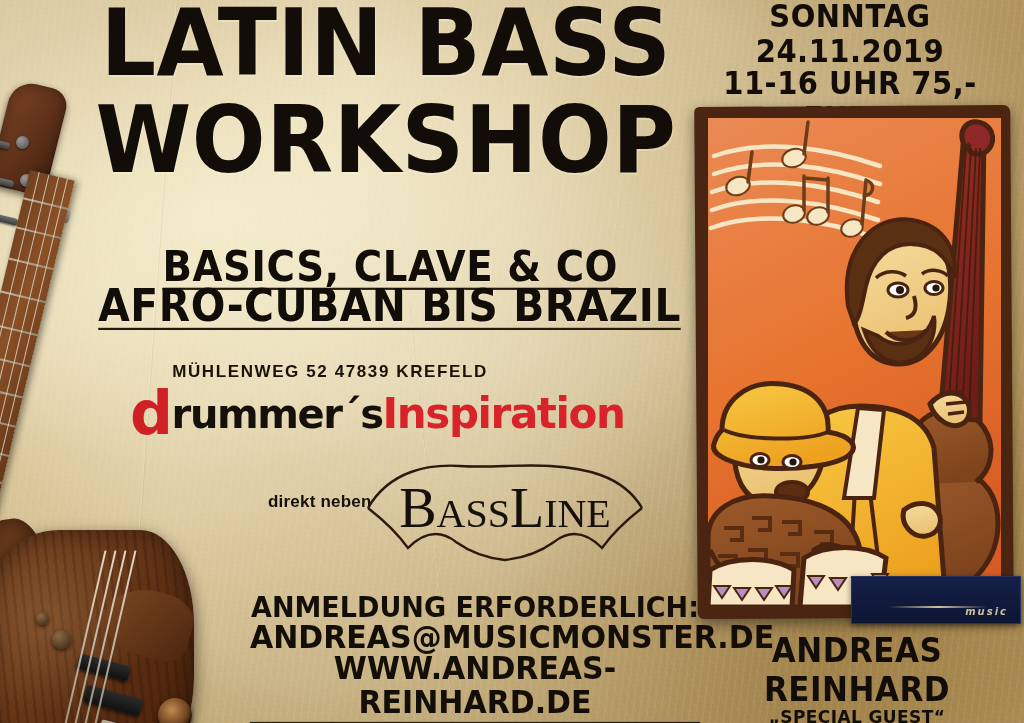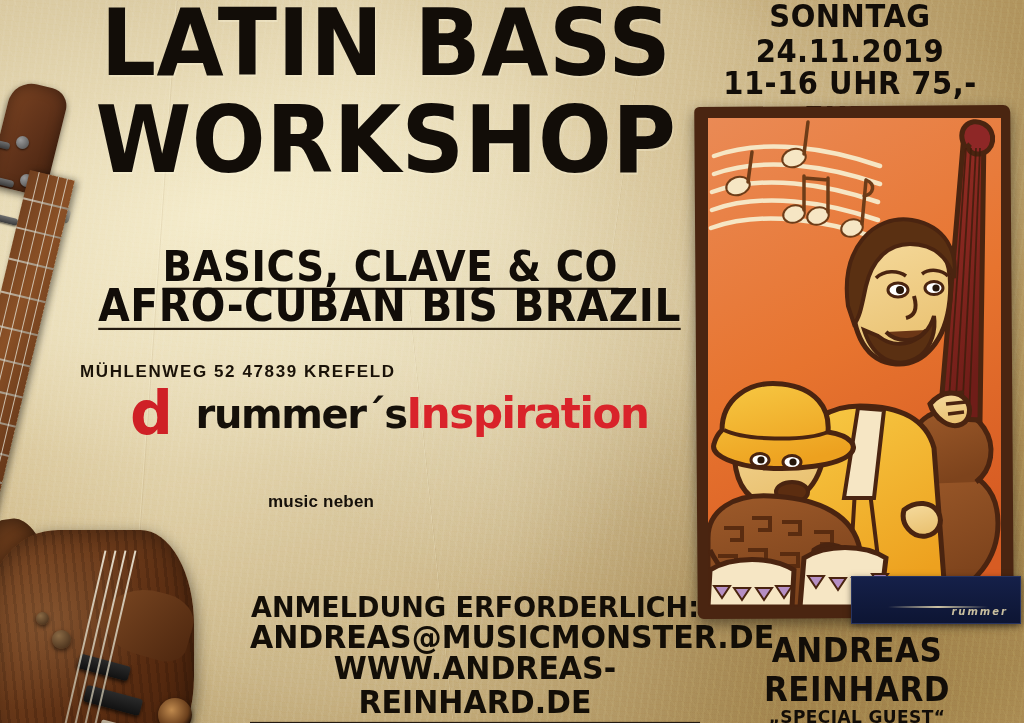--- a/index.html
+++ b/index.html
@@ -82,27 +82,27 @@
     font-family:"DejaVu Sans",sans-serif;font-weight:bold;
     letter-spacing:.5px;line-height:.92;
     text-shadow:1px 1px 0 rgba(255,250,225,.28);
   }
   #title{left:86px;top:6px;width:600px;text-align:center;}
   #title .l1{font-size:82px;transform:scaleX(1.06) scaleY(1.12);}
   #title .l2{font-size:82px;transform:scaleX(1.06) scaleY(1.12);margin-top:22px;}
   #sub{left:80px;top:236px;width:620px;text-align:center;}
   #sub .s1,#sub .s2{font-size:40px;transform:scaleY(1.1) scaleX(1.02);display:inline-block;border-bottom:2px solid #241a10;padding-bottom:1px;}
   #sub .s2{font-size:38px;margin-top:14px;}
-  #addr{left:80px;top:362px;width:500px;font-size:17px;font-weight:bold;letter-spacing:1.6px;color:#1a1208;}
+  #addr{left:80px;top:362px;width:500px;text-align:center;font-size:17px;font-weight:bold;letter-spacing:1.6px;color:#1a1208;}
 
   
   #di{position:absolute;left:130px;top:383px;width:400px;height:54px;white-space:nowrap;
       font-family:"DejaVu Sans",sans-serif;font-weight:bold;letter-spacing:-1.4px;}
   #di .bigd{font-size:60px;color:#cf2026;line-height:1;vertical-align:-6px;}
-  #di .blk{font-size:40px;color:#15100a;margin-left:24px;}
+  #di .blk{font-size:40px;color:#15100a;}
   #di .red{font-size:42px;color:#d9232a;}
 
   
   #dn{position:absolute;left:268px;top:492px;font-size:17px;font-weight:bold;color:#15100a;letter-spacing:.2px;}
   #bl{position:absolute;left:360px;top:462px;width:290px;height:106px;}
   #bl .word{position:absolute;left:0;top:18px;width:290px;text-align:center;
     font-family:"Liberation Serif",serif;color:#15100a;line-height:1;white-space:nowrap;}
   #bl .cap{font-size:56px;}
   #bl .sm{font-size:40px;}
   #bl svg{position:absolute;left:0;top:0;width:290px;height:106px;}
@@ -214,22 +214,30 @@
     <div><span class="display s2">BASICS, CLAVE &amp; CO</span></div>
     <div><span class="display s1">AFRO-CUBAN BIS BRAZIL</span></div>
   </div>
 
   <div id="addr" class="hdr">MÜHLENWEG 52   47839 KREFELD</div>
 
   <div id="di">
     <span class="bigd">d</span><span class="blk">rummer´s</span><span class="red">Inspiration</span>
   </div>
 
-  <div id="dn">music neben</div>
-
+  <div id="dn">direkt neben</div>
+
+  <div id="bl">
+    <svg viewBox="0 0 290 106">
+      <path d="M8,46 C30,8 70,2 100,4 C130,6 160,2 190,4 C222,6 262,12 282,46" fill="none" stroke="#2a1a0e" stroke-width="2.4"></path>
+      <path d="M8,46 C26,60 38,72 48,86 C62,72 78,66 96,80 C110,90 126,96 145,98
+               C164,96 180,90 194,80 C212,66 228,72 242,86 C252,72 264,60 282,46" fill="none" stroke="#2a1a0e" stroke-width="2.4"></path>
+    </svg>
+    <div class="word"><span class="cap">B</span><span class="sm">ASS</span><span class="cap">L</span><span class="sm">INE</span></div>
+  </div>
 
   <div id="contact">
     <div class="c1">ANMELDUNG ERFORDERLICH:</div>
     <div class="c2">ANDREAS@MUSICMONSTER.DE</div>
     <div><span class="c3">WWW.ANDREAS-REINHARD.DE</span></div>
   </div>
 
   <div id="info">
     <div class="i1">SONNTAG 24.11.2019</div>
     <div class="i2">11-16 UHR    75,- EURO</div>
@@ -387,21 +395,21 @@
             <path d="M144,460 l8,12 l8,-12 z"></path>
               <path d="M164,456 l8,12 l8,-12 z"></path>
           </g>
         </g>
       </svg>
     </div>
   </div>
 
   <div id="rheingold">
     <div class="rl"></div>
-    <div class="mu">rummer</div>
+    <div class="mu">music</div>
   </div>
 
   <div id="names">
     <div class="n1">ANDREAS REINHARD</div>
     <div class="n2">„SPECIAL GUEST“</div>
 
   </div>
 
 </div>
 

